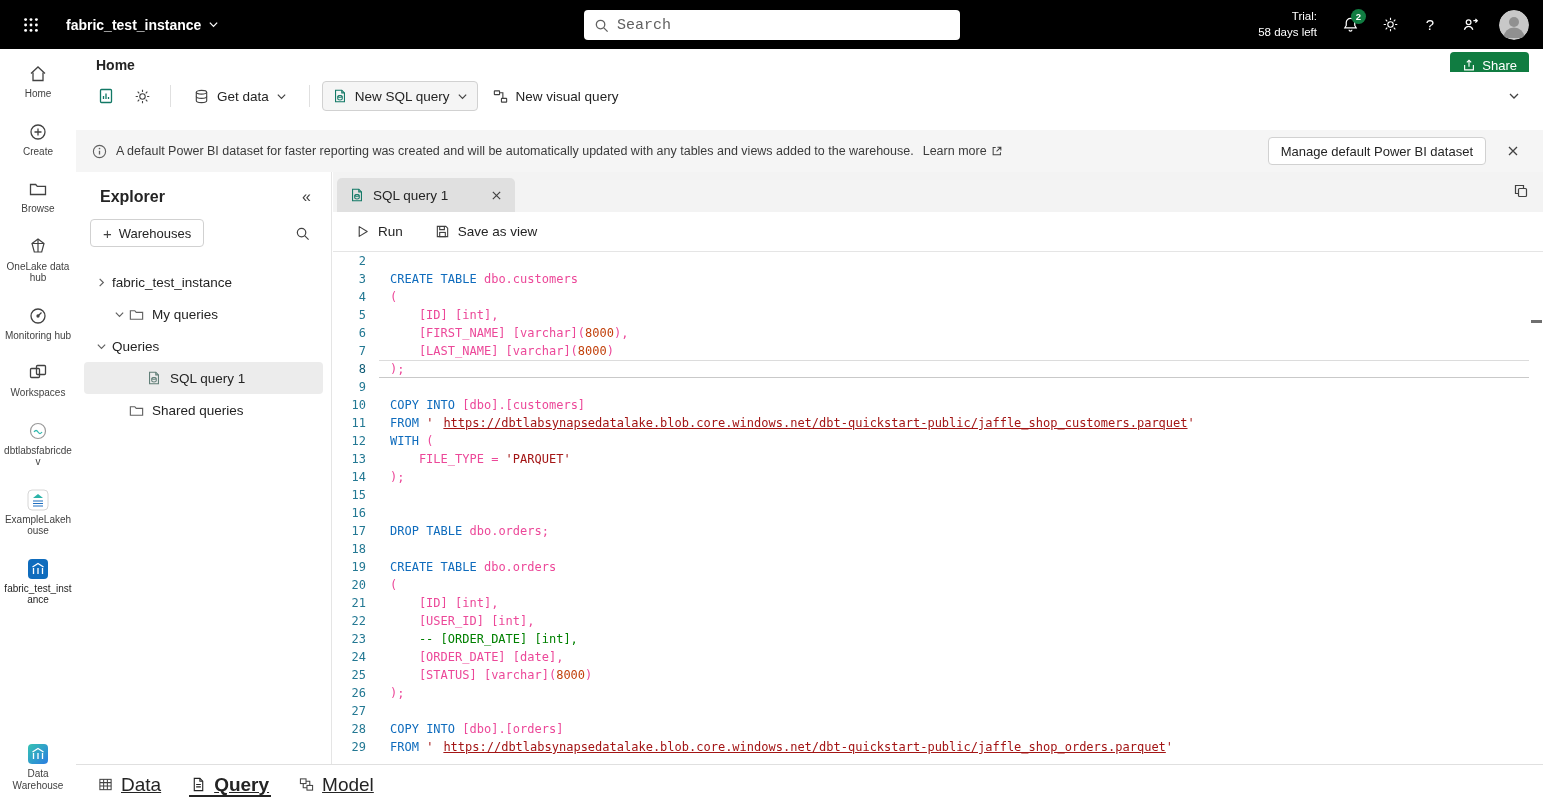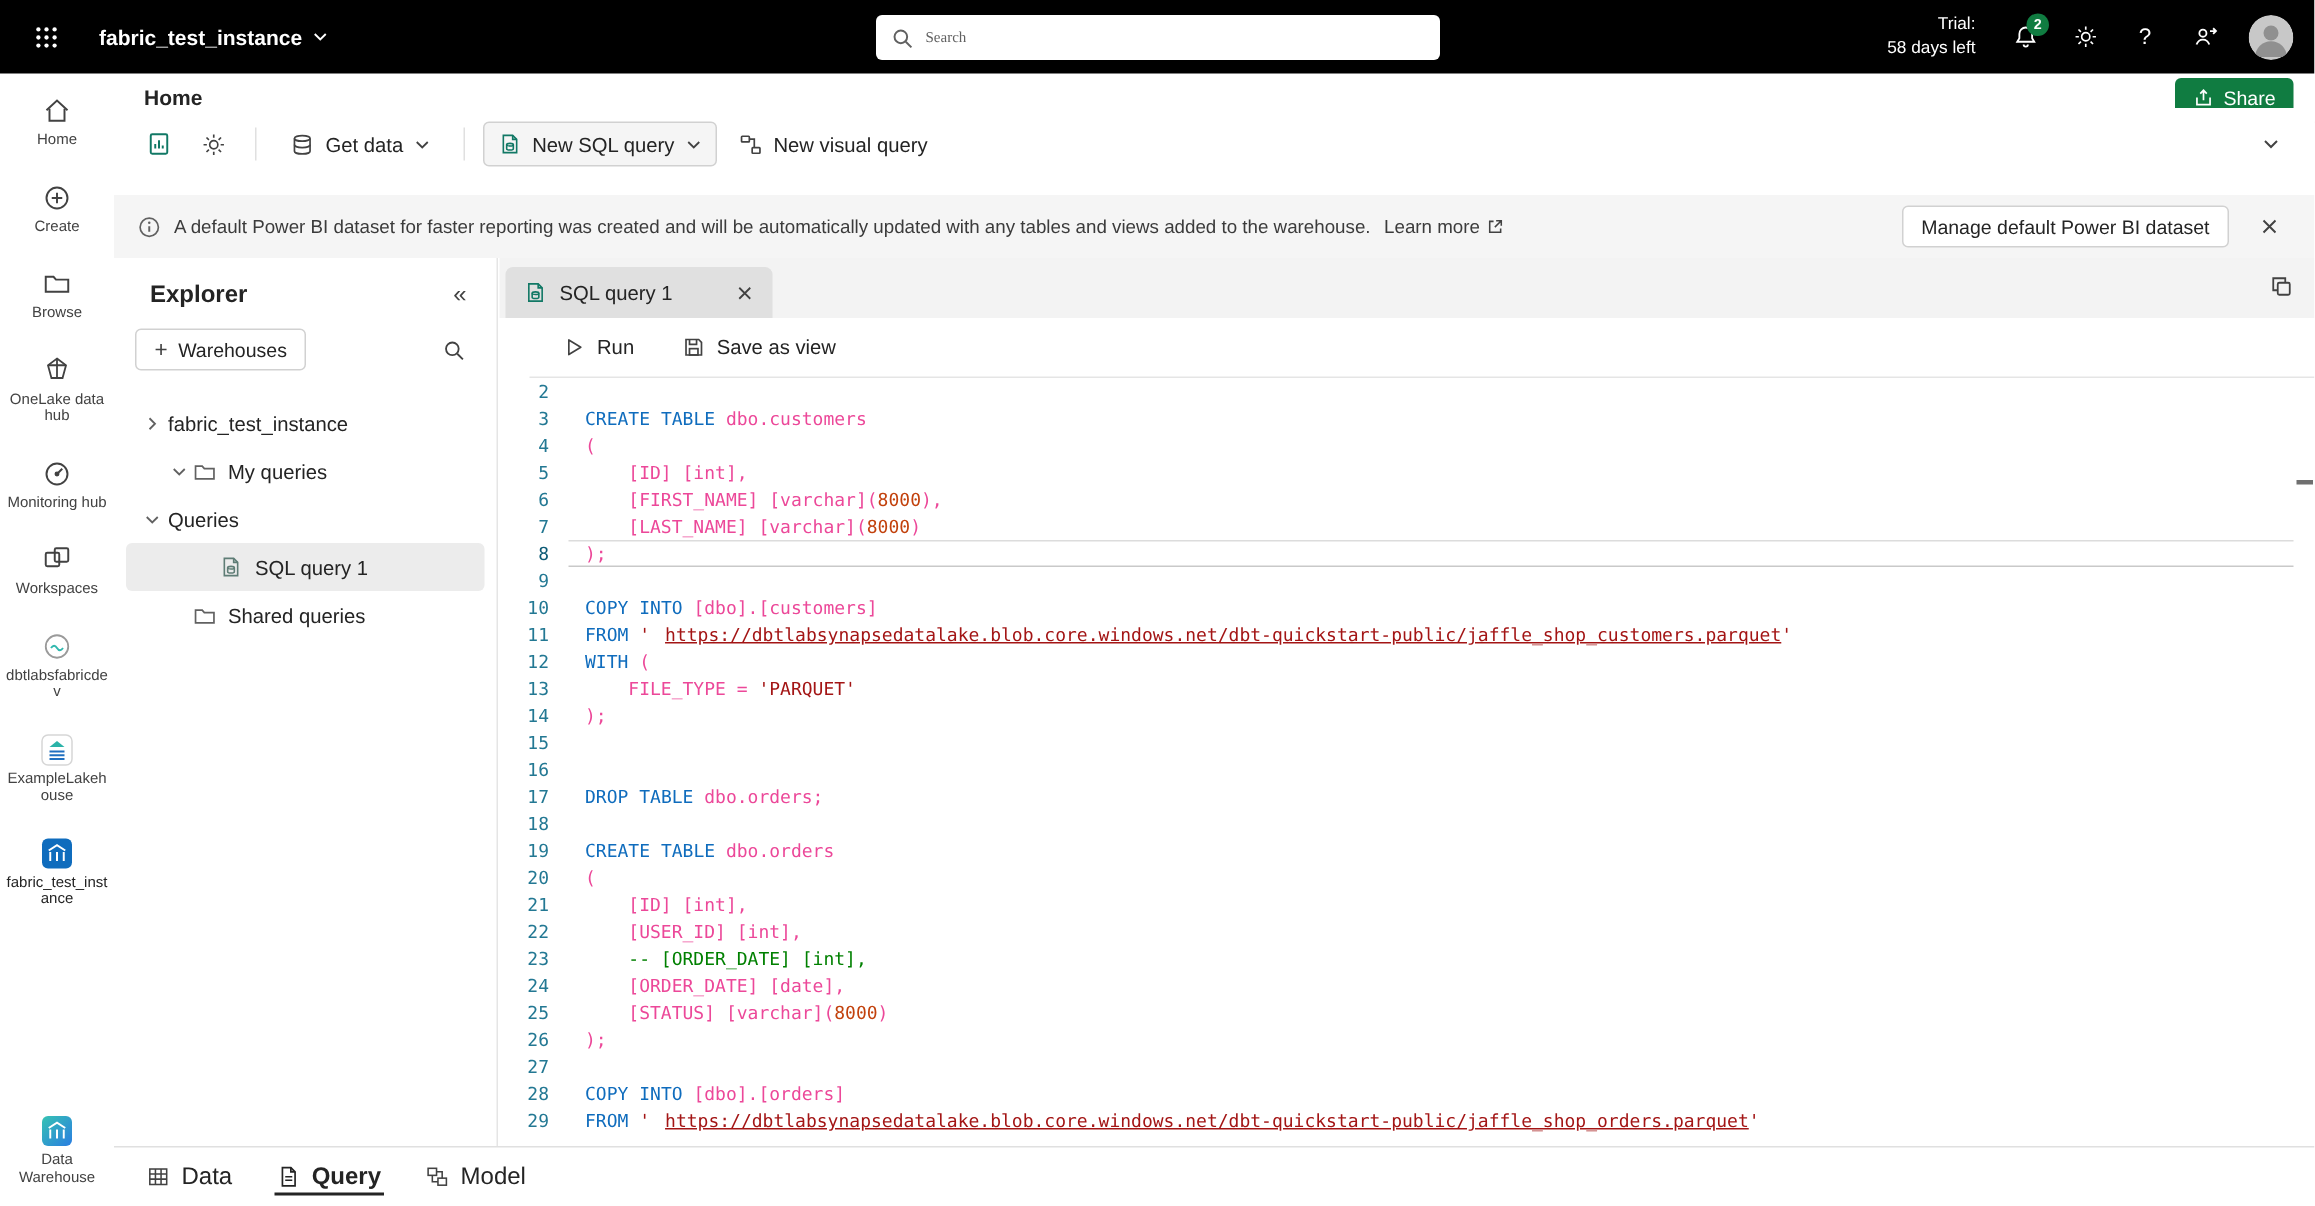--- a/index.html
+++ b/index.html
@@ -5,21 +5,21 @@
   *{margin:0;padding:0;box-sizing:border-box;}
   html,body{width:1543px;height:804px;}
   body{font-family:"Liberation Sans",sans-serif;background:#fff;position:relative;overflow:hidden;color:#242424;font-size:13.5px;}
   svg{display:block;}
 
   
   .topbar{position:absolute;left:0;top:0;width:1543px;height:49px;background:#000;display:flex;align-items:center;padding:0 14px;z-index:20;}
   .waffle{width:34px;height:34px;display:flex;align-items:center;justify-content:center;cursor:pointer;}
   .apptitle{color:#fff;font-size:14px;font-weight:600;display:flex;align-items:center;gap:7px;margin-left:18px;cursor:pointer;}
   .searchwrap{position:absolute;left:584px;top:10px;width:376px;height:30px;background:#fff;border-radius:4px;display:flex;align-items:center;padding:0 10px;gap:8px;color:#616161;}
-  .searchwrap input{border:none;outline:none;flex:1;font-size:10px;font-family:Liberation Serif, serif;color:#4d7c0f;background:transparent;}
+  .searchwrap input{border:none;outline:none;flex:1;font-size:15px;font-family:Liberation Mono, monospace;color:#4d7c0f;background:transparent;}
   .searchwrap input::placeholder{color:#616161;}
   .topright{margin-left:auto;display:flex;align-items:center;gap:6px;}
   .trial{color:#fff;font-size:11.5px;text-align:right;line-height:1.35;margin-right:10px;}
   .tbtn{width:34px;height:34px;position:relative;display:flex;align-items:center;justify-content:center;color:#fff;cursor:pointer;}
   .badge{position:absolute;top:1px;right:1px;background:#107c41;color:#fff;font-size:9.5px;min-width:15px;height:15px;border-radius:8px;display:flex;align-items:center;justify-content:center;font-weight:700;padding:0 3px;}
   .qmark{font-size:15px;font-weight:400;}
   .avatar{width:30px;height:30px;border-radius:50%;overflow:hidden;margin-left:6px;cursor:pointer;}
 
   
   .rail{position:absolute;left:0;top:49px;width:76px;bottom:0;background:#fff;display:flex;flex-direction:column;align-items:center;padding-top:14px;z-index:10;}
@@ -65,41 +65,41 @@
   .trow .ticn{width:22px;display:flex;align-items:center;color:#616161;flex:none;}
   .trow .lbl{padding-left:2px;white-space:nowrap;}
   .lvl0{padding-left:8px;}.lvl1{padding-left:26px;}.lvl2{padding-left:44px;}
 
   
   .editorarea{position:absolute;left:333px;top:172px;right:0;bottom:40px;background:#fff;}
   .tabstrip{height:40px;background:#f3f3f3;display:flex;align-items:flex-end;padding:0 4px;position:relative;}
   .qtab{height:34px;min-width:178px;background:#e0e0e0;border-radius:5px 5px 0 0;display:flex;align-items:center;gap:8px;padding:0 10px 0 12px;font-size:13.5px;cursor:pointer;}
   .qtab .closex{margin-left:auto;padding:3px;display:flex;cursor:pointer;color:#424242;}
   .copybtn{position:absolute;right:14px;top:11px;color:#424242;cursor:pointer;}
-  .querybar{height:40px;display:flex;align-items:center;padding:0 12px;gap:12px;border-bottom:1px solid #e5e5e5;background:#fff;margin-left:20px;}
+  .querybar{height:40px;display:flex;align-items:center;padding:0 12px;gap:12px;border-bottom:1px solid #e5e5e5;background:#fff;}
   .qbtn{display:flex;align-items:center;gap:8px;font-size:13.5px;padding:5px 10px;border-radius:4px;cursor:pointer;background:none;border:none;font-family:inherit;color:#242424;}
 
   .editor{position:absolute;top:80px;left:0;right:0;bottom:0;overflow:hidden;font-family:"DejaVu Sans Mono","Liberation Mono",monospace;font-size:12px;}
   .cline{display:flex;height:18px;line-height:18px;position:relative;}
   .gut{width:46px;padding-right:13px;text-align:right;color:#237893;flex:none;}
   .code{white-space:pre;padding-left:11px;flex:1;color:#1b1b1b;}
   .cline.current .gut{color:#0c5a75;}
   .cline.current::after{content:"";position:absolute;left:46px;right:14px;top:0;bottom:0;border-top:1px solid #dcdcdc;border-bottom:1px solid #c9c9c9;pointer-events:none;}
   .tok-k{color:#0f6cbd;}
   .tok-s{color:#a31515;}
   .tok-u{color:#a31515;text-decoration:underline;margin-left:10px;}
   .tok-c{color:#008000;}
   .tok-n{color:#c2410c;}
   .tok-d{color:#ec4899;}
   .ruler{position:absolute;right:0;top:80px;width:14px;bottom:0;}
   .ruler .marker{position:absolute;right:1px;top:68px;width:11px;height:3px;background:#6f6f6f;cursor:pointer;}
 
   
   .statusbar{position:absolute;left:76px;right:0;bottom:0;height:40px;background:#fff;border-top:1px solid #e0e0e0;display:flex;align-items:center;padding:0 10px;gap:6px;z-index:9;}
-  .sbitem{display:flex;align-items:center;gap:8px;font-size:16px;color:#242424;padding:0 12px;height:100%;position:relative;cursor:pointer;}
+  .sbitem{display:flex;align-items:center;gap:8px;font-size:19px;color:#242424;padding:0 12px;height:100%;position:relative;cursor:pointer;text-decoration:underline;}
   .sbitem .sbicon{color:#424242;display:flex;}
   .sbitem.active{font-weight:700;}
   .sbitem.active::after{content:"";position:absolute;left:10px;right:10px;bottom:7px;height:2px;background:#242424;}
 </style>
 </head>
 <body>
 
 <header class="topbar">
   <div class="waffle">
     <svg viewBox="0 0 20 20" width="18" height="18">

